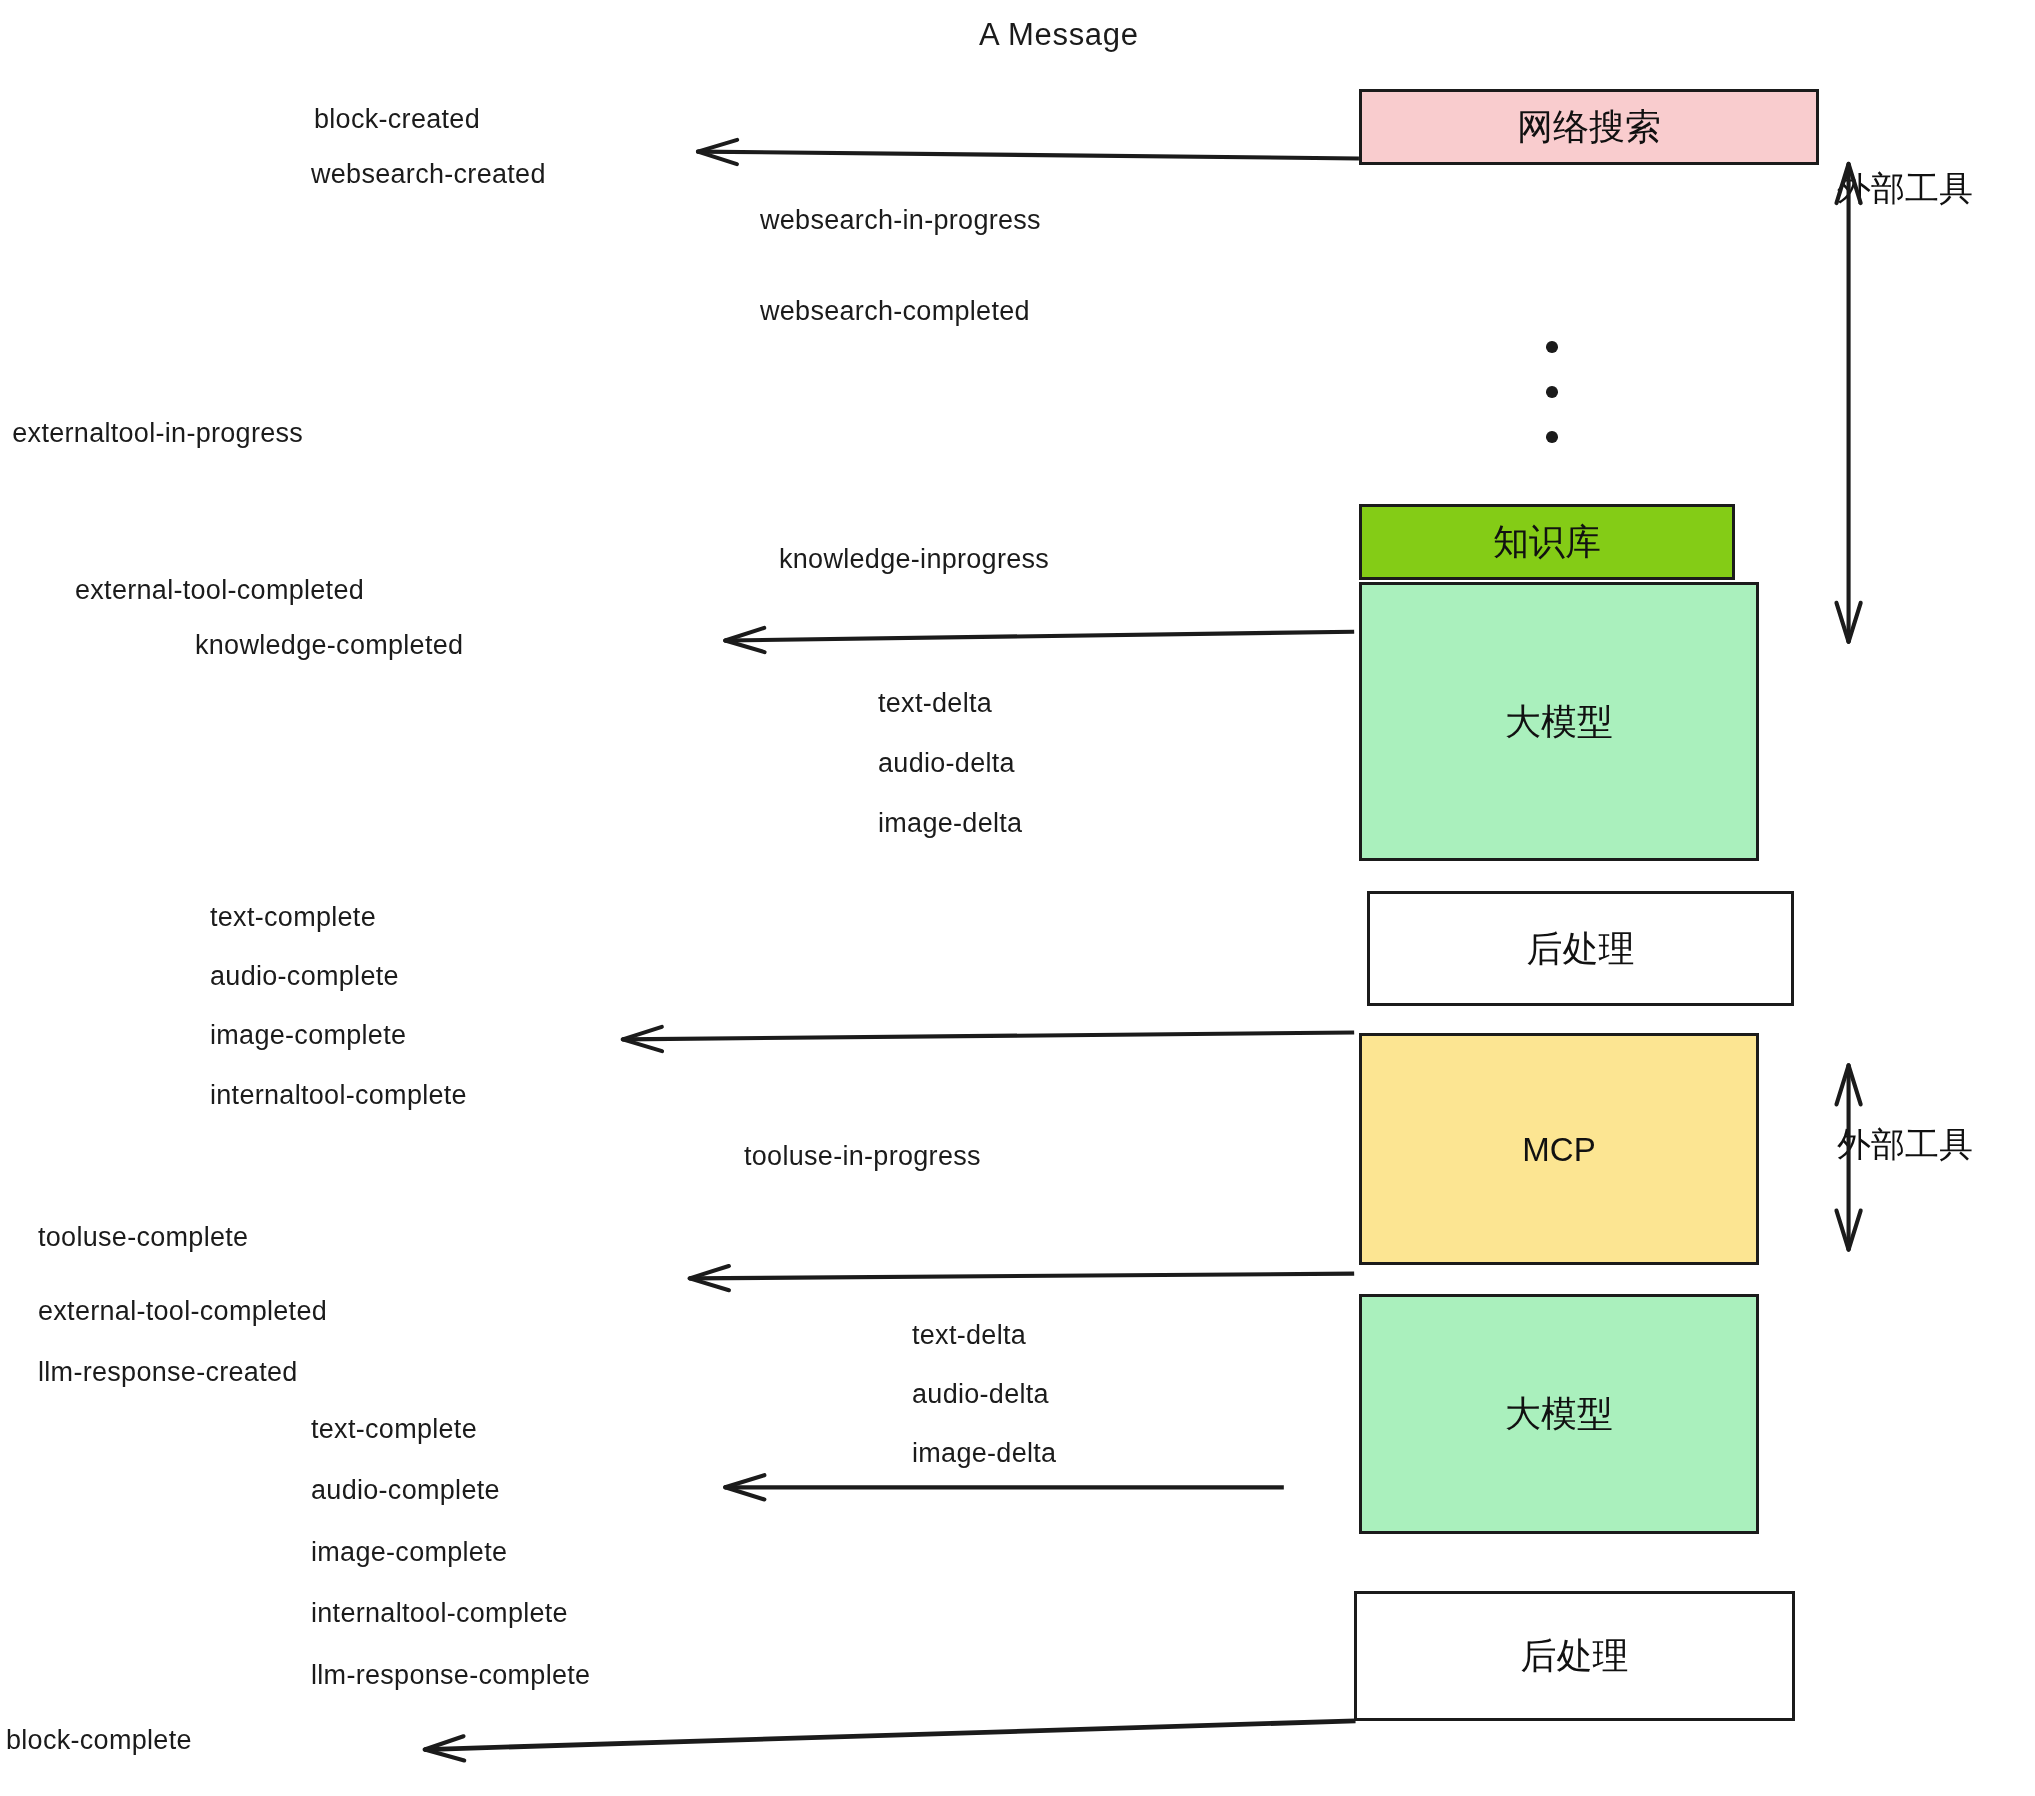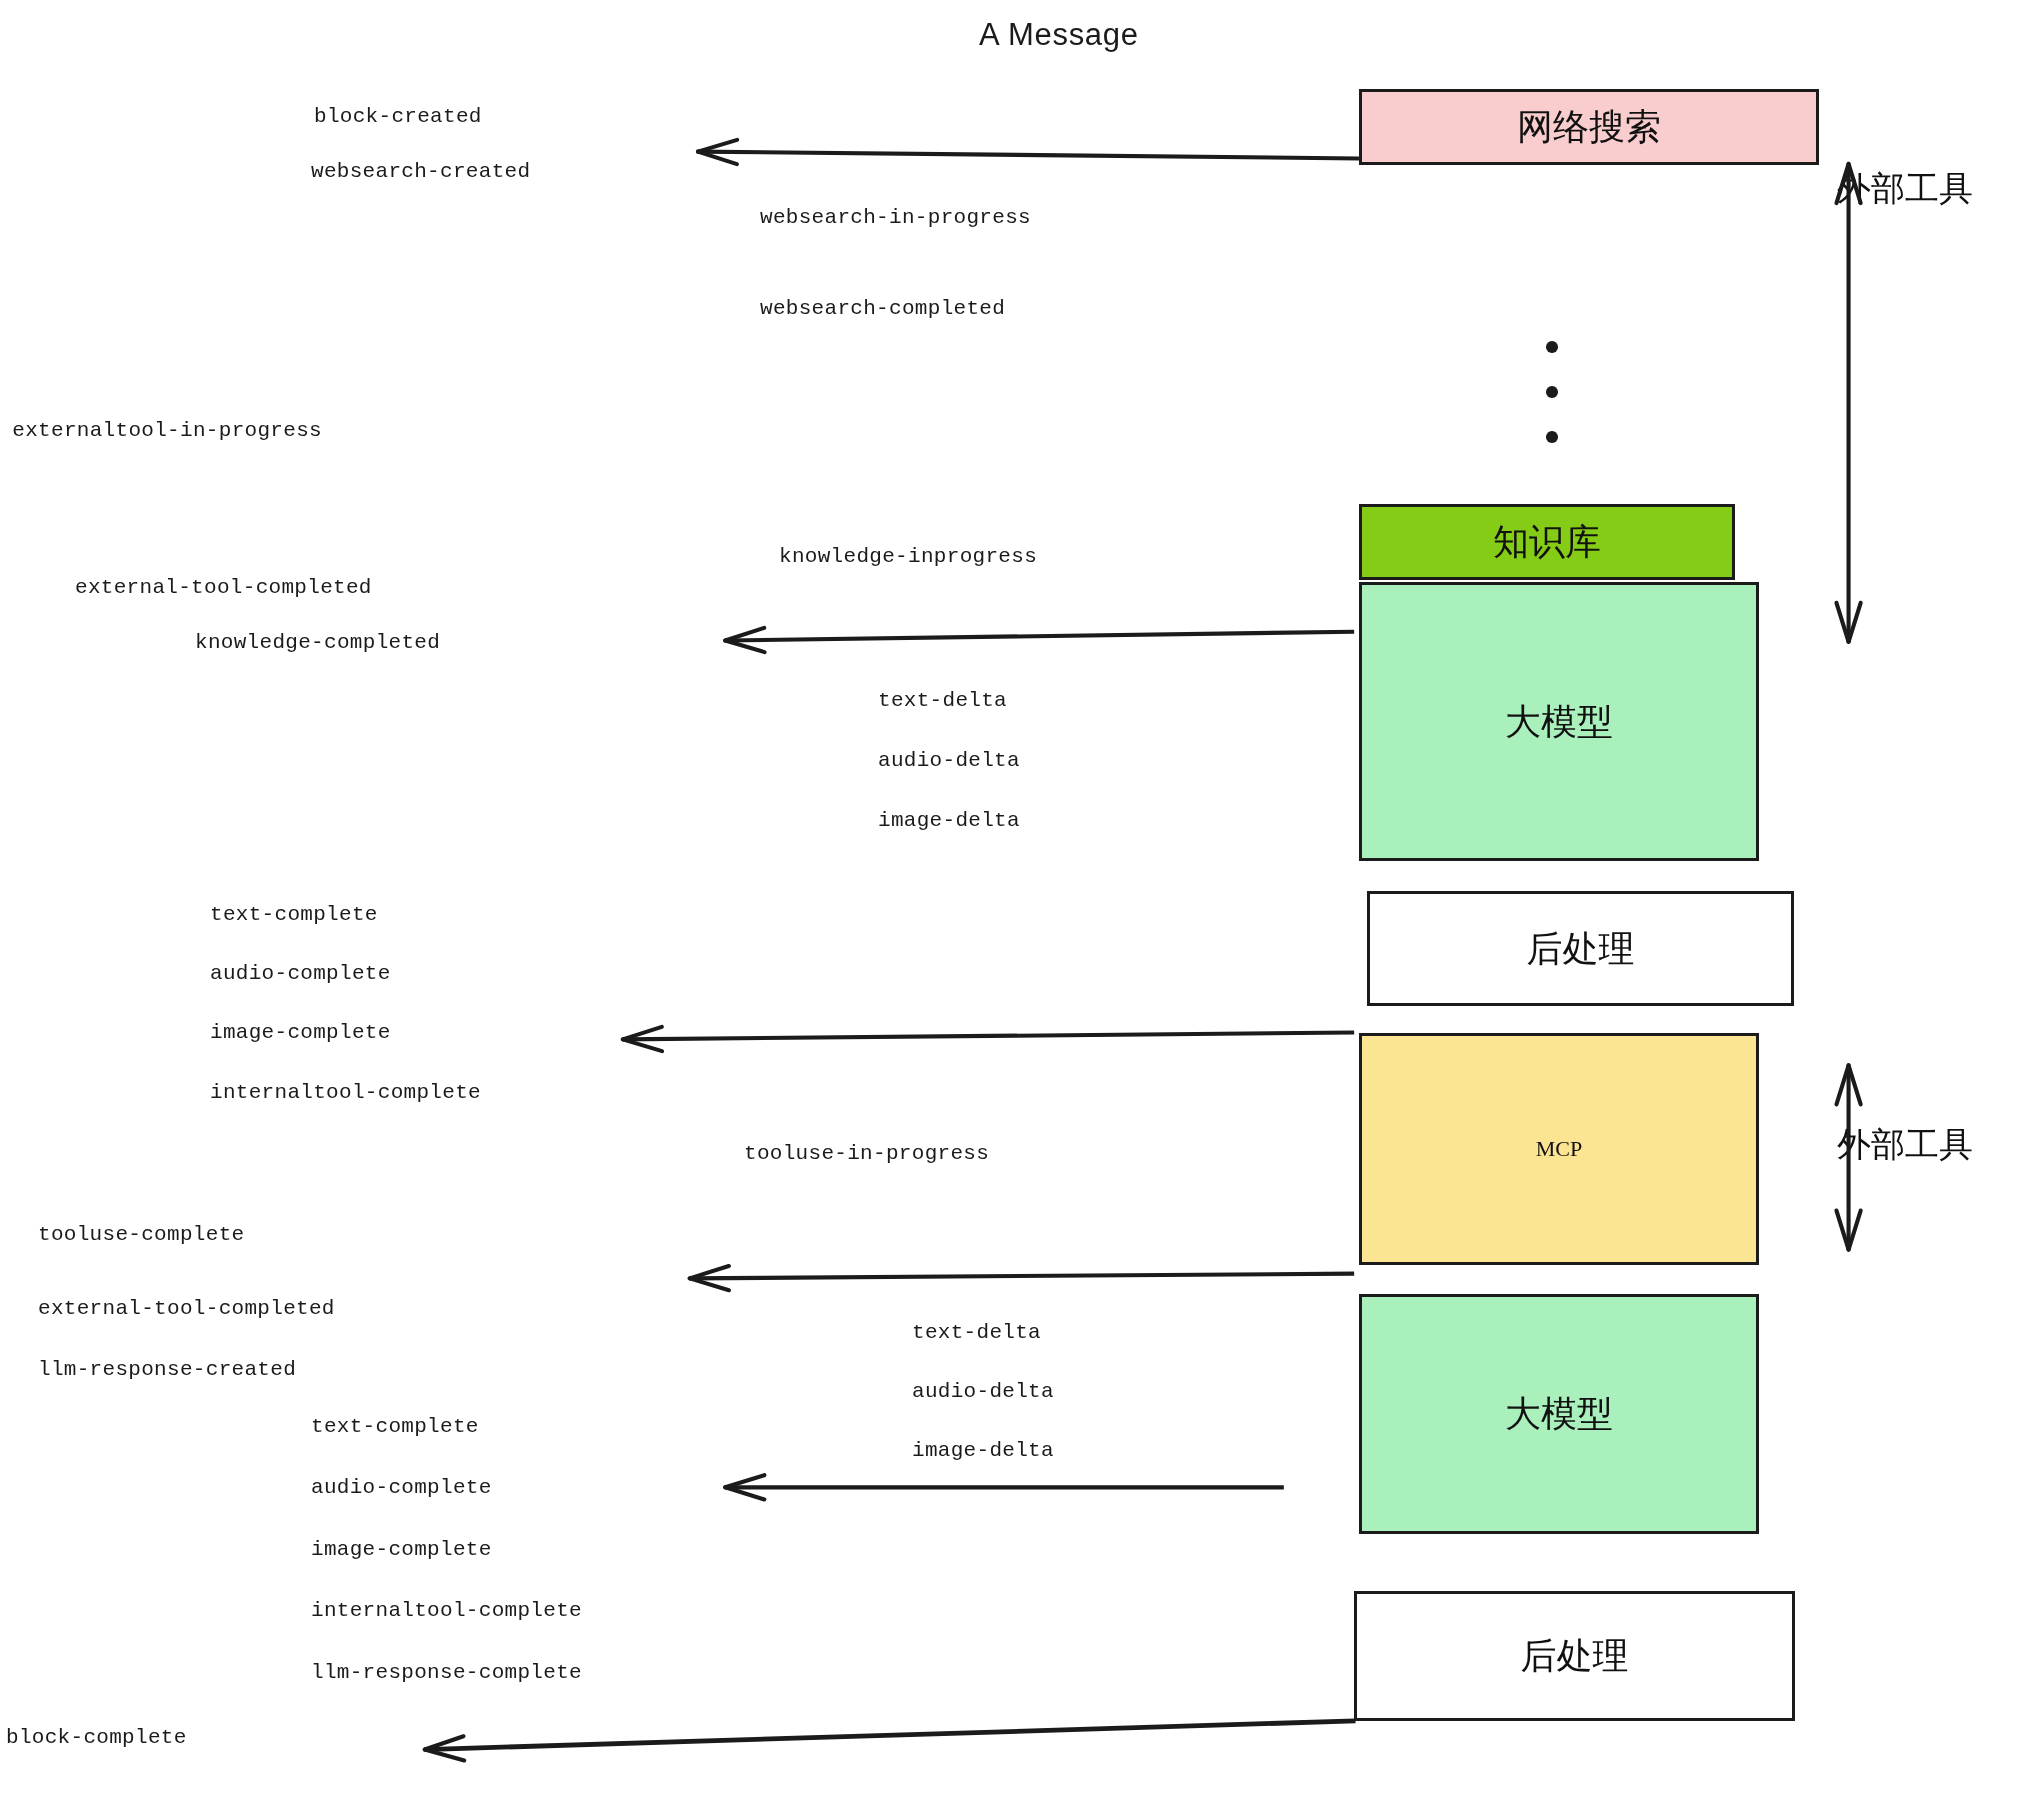--- a/index.html
+++ b/index.html
@@ -10,22 +10,22 @@
   #canvas {
     position: relative;
     width: 2035px;
     height: 1796px;
     background: #ffffff;
     font-family: "DejaVu Sans Mono", monospace;
     overflow: hidden;
   }
   .evt {
     position: absolute;
-    font-family: Liberation Mono, monospace;
-    font-size: 21px;
+    font-family: Liberation Sans, sans-serif;
+    font-size: 27px;
     letter-spacing: 0.3px;
     color: #1b1b1b;
     white-space: nowrap;
     line-height: 1;
   }
   .title {
     position: absolute;
     font-family: Liberation Sans, sans-serif;
     font-size: 31px;
     letter-spacing: 0.7px;
@@ -39,22 +39,22 @@
     border: 3.4px solid #1b1b1b;
     display: flex;
     align-items: center;
     justify-content: center;
     font-family: "DejaVu Sans", sans-serif;
     font-size: 36px;
     color: #111111;
     line-height: 1;
   }
   .node.mono {
-    font-family: Liberation Serif, serif;
-    font-size: 22px;
+    font-family: Liberation Sans, sans-serif;
+    font-size: 33px;
     text-align: center;
   }
   .side-label {
     position: absolute;
     font-family: "DejaVu Sans", sans-serif;
     font-size: 34px;
     color: #111111;
     white-space: nowrap;
     line-height: 1;
   }

